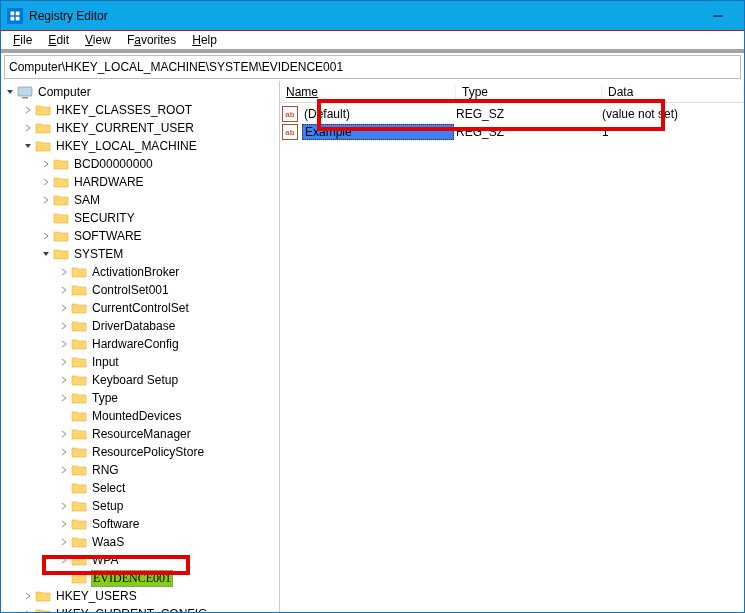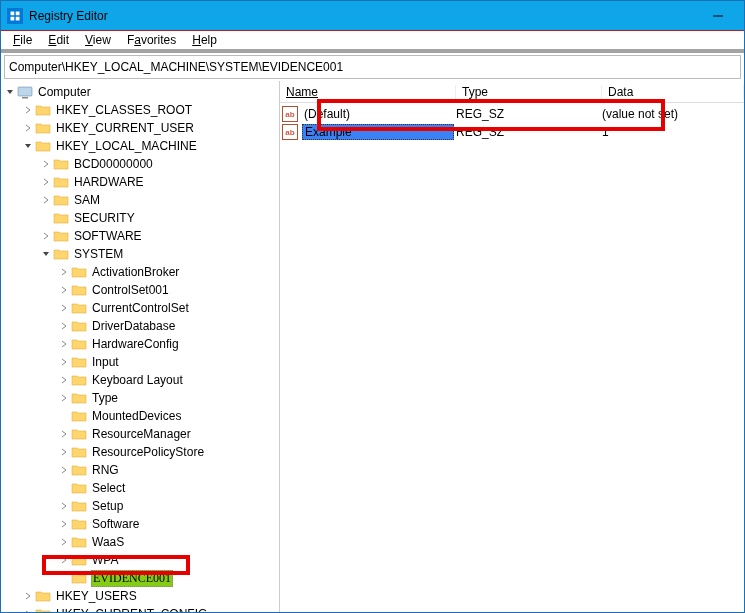--- a/index.html
+++ b/index.html
@@ -268,21 +268,21 @@
               </div>
               <div class="node-row">
                 <span class="chev">
                   <svg viewBox="0 0 8 8">
                     <path d="M2 1 L6 4 L2 7" fill="none" stroke="#888"></path>
                   </svg>
                 </span>
                 <span class="folder"><svg viewBox="0 0 16 14">
                     <path class="folder-svg" d="M1 3 L6 3 L7 4 L15 4 L15 12 L1 12 Z"></path>
                   </svg></span>
-                <span class="label">Keyboard Layout</span>
+                <span class="label">Keyboard Setup</span>
               </div>
               <div class="node-row">
                 <span class="chev">
                   <svg viewBox="0 0 8 8">
                     <path d="M2 1 L6 4 L2 7" fill="none" stroke="#888"></path>
                   </svg>
                 </span>
                 <span class="folder"><svg viewBox="0 0 16 14">
                     <path class="folder-svg" d="M1 3 L6 3 L7 4 L15 4 L15 12 L1 12 Z"></path>
                   </svg></span>

